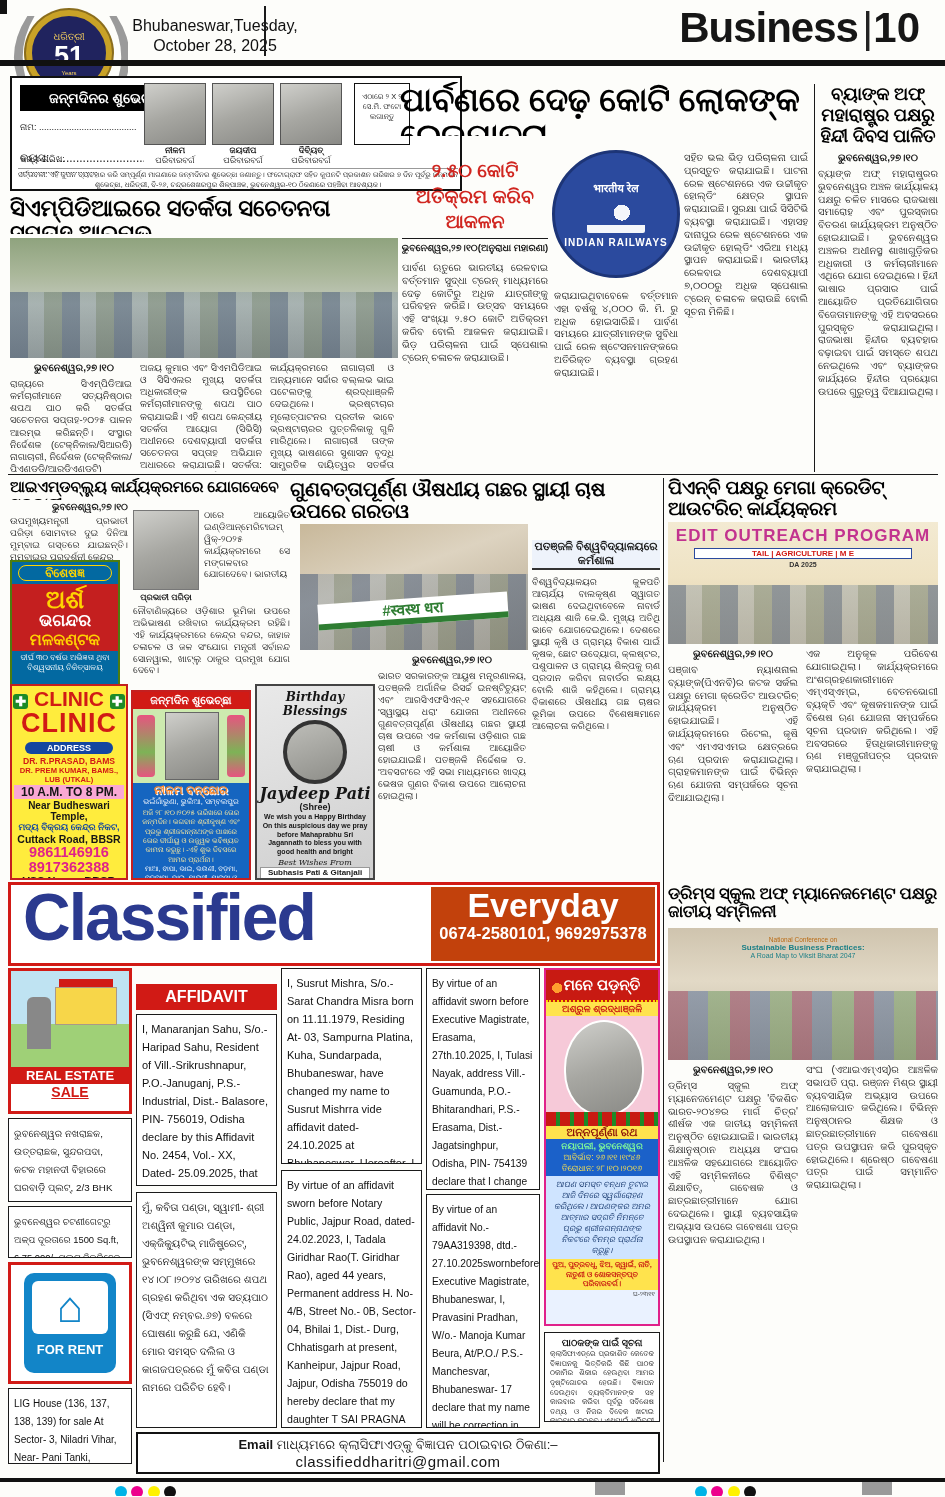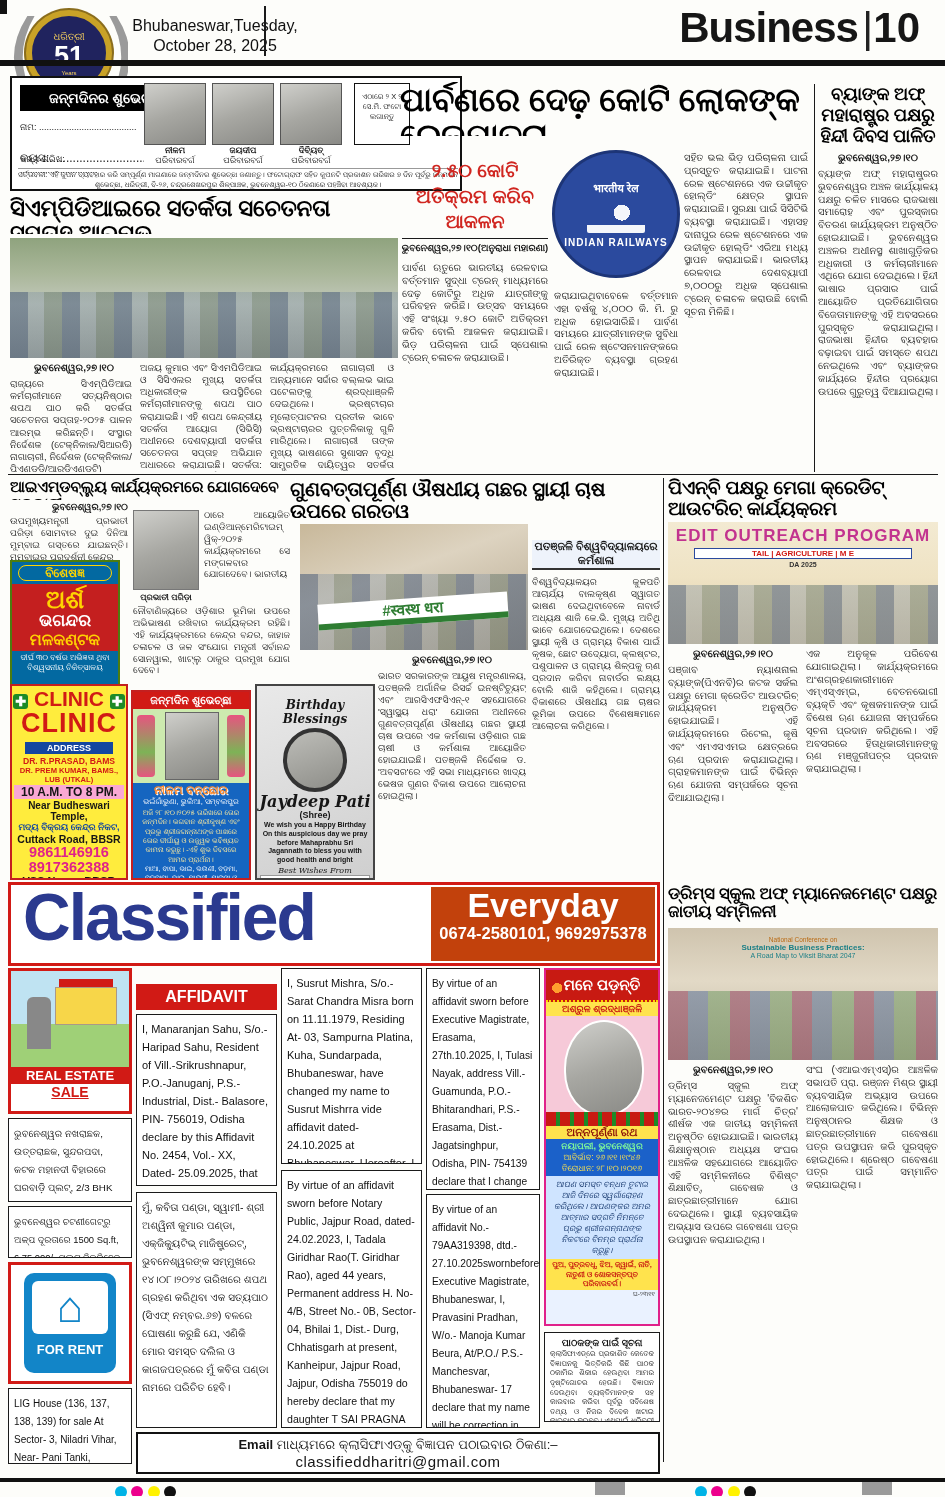--- a/index.html
+++ b/index.html
@@ -130,21 +130,21 @@
     <div class="c" style="color:#fff;font-size:8px;line-height:1.25;padding:2px 3px;">ଦୀର୍ଘ ୩୦ ବର୍ଷର ଅଭିଜ୍ଞତା ଥିବା ବିଶ୍ୱସନୀୟ ଚିକିତ୍ସାଳୟ</div>
   </div>
 
   <div class="abs" style="left:10px;top:684px;width:118px;height:196px;border:2px solid #c41f1f;background:#ffec3d;text-align:center;">
     <div style="font-size:21px;font-weight:bold;color:#d11a15;line-height:1.05;margin-top:2px;">
       <span style="color:#fff;background:#1d8a27;border-radius:3px;padding:0 2px;font-size:13px;">✚</span>
       <span>CLINIC</span>
       <span style="color:#fff;background:#1d8a27;border-radius:3px;padding:0 2px;font-size:13px;">✚</span>
     </div>
     <div style="font-size:27px;font-weight:bold;color:#d11a15;line-height:1;letter-spacing:1px;">CLINIC</div>
-    <div style="display:inline-block;background:#1446a0;color:#fff;font-weight:bold;font-size:9px;border-radius:0;padding:1px 22px;margin:2px 0;">ADDRESS</div>
+    <div style="display:inline-block;background:#1446a0;color:#fff;font-weight:bold;font-size:9px;border-radius:6px;padding:1px 22px;margin:2px 0;">ADDRESS</div>
     <div style="font-size:8.6px;font-weight:bold;color:#d11a15;">DR. R.PRASAD, BAMS</div>
     <div style="font-size:7.6px;font-weight:bold;color:#d11a15;">DR. PREM KUMAR, BAMS., LUB (UTKAL)</div>
     <div style="font-size:12px;font-weight:bold;background:#f9a8d4;margin:1px 2px;">10 A.M. TO 8 PM.</div>
     <div style="font-size:10px;font-weight:bold;">Near Budheswari Temple,</div>
     <div style="font-size:9px;font-weight:bold;color:#1446a0;">ମଦ୍ୟ ବିକ୍ରୟ କେନ୍ଦ୍ର ନିକଟ,</div>
     <div style="font-size:10.5px;font-weight:bold;">Cuttack Road, BBSR</div>
     <div style="font-size:14.5px;font-weight:bold;color:#e0218a;line-height:1.05;">9861146916</div>
     <div style="font-size:14.5px;font-weight:bold;color:#e0218a;line-height:1.05;">8917362388</div>
     <div style="font-size:11px;font-weight:bold;">VSS Nagar, BBSR</div>
     
@@ -158,21 +158,21 @@
       <div class="abs photo-gray" style="left:32px;top:3px;width:54px;height:68px;border:1px solid #666;"></div>
     </div>
     <div style="color:#ff8a2a;font-weight:bold;font-size:12px;text-shadow:1px 1px 0 #fff;">ନୀଳମ ବନ୍‌ଛୋର</div>
     <div style="color:#fff;font-size:7.6px;">ଭଇଁଗାଁଭୁଣା, ଭୁଲିଆ, ସମ୍ବଲପୁର</div>
     <div style="color:#ffec9e;font-size:7.2px;line-height:1.3;padding:1px 4px;text-align:center;">ଅଜି ୨୮।୧୦।୨୦୨୫ ତାରିଖରେ ତୋର ଜନ୍ମଦିନ। ଭଗବାନ ଶ୍ରୀକୃଷ୍ଣ ଏବଂ ପ୍ରଭୁ ଶ୍ରୀଜଗନ୍ନାଥଙ୍କ ପାଖରେ ତୋର ଦୀର୍ଘାୟୁ ଓ ଉଜ୍ଜ୍ୱଳ ଭବିଷ୍ୟତ କାମନା କରୁଛୁ। -ଏହି ଶୁଭ ଦିବସରେ ଆମର ପ୍ରାର୍ଥନା।</div>
     <div style="color:#fff;font-size:7px;line-height:1.25;padding:0 4px;">ମାଆ, ବାପା, ଭାଇ, ଭଉଣୀ, ବଡ଼ମା, ବଡ଼ବାପା, ଭାଇ, ମାଉସୀ, ମାଉସା ଓ ପରିବାରବର୍ଗ।</div>
 
   </div>
 
   <div class="abs" style="left:255px;top:684px;width:120px;height:196px;border:2px solid #444;background:linear-gradient(160deg,#e9e9e9,#cfcfcf);text-align:center;">
-    <div style="font-family:'DejaVu Serif',serif;font-style:italic;font-weight:bold;font-size:12px;margin-top:12px;">Birthday Blessings</div>
+    <div style="font-family:'DejaVu Serif',serif;font-style:italic;font-weight:bold;font-size:12px;margin-top:4px;">Birthday Blessings</div>
     <div style="width:64px;height:64px;border-radius:50%;border:4px solid #333;margin:2px auto;background:linear-gradient(160deg,#bdbdb8,#8e8e89);"></div>
     <div style="font-family:'DejaVu Serif',serif;font-weight:bold;font-style:italic;font-size:16px;line-height:1;">Jaydeep Pati</div>
     <div style="font-weight:bold;font-size:9px;">(Shree)</div>
     <div style="font-weight:bold;font-size:7px;line-height:1.25;padding:1px 4px;">We wish you a Happy Birthday On this auspicious day we pray before Mahaprabhu Sri Jagannath to bless you with good health and bright</div>
     <div style="font-family:'DejaVu Serif',serif;font-style:italic;font-size:8px;">Best Wishes From</div>
     <div style="font-weight:bold;font-size:8px;background:#fff;margin:0 3px;border:1px solid #999;">Subhasis Pati &amp; Gitanjali Mohapatra</div>
 
   </div>
 
   <div class="abs vline" style="left:295px;top:478px;height:26px;background:#fff;"></div>

